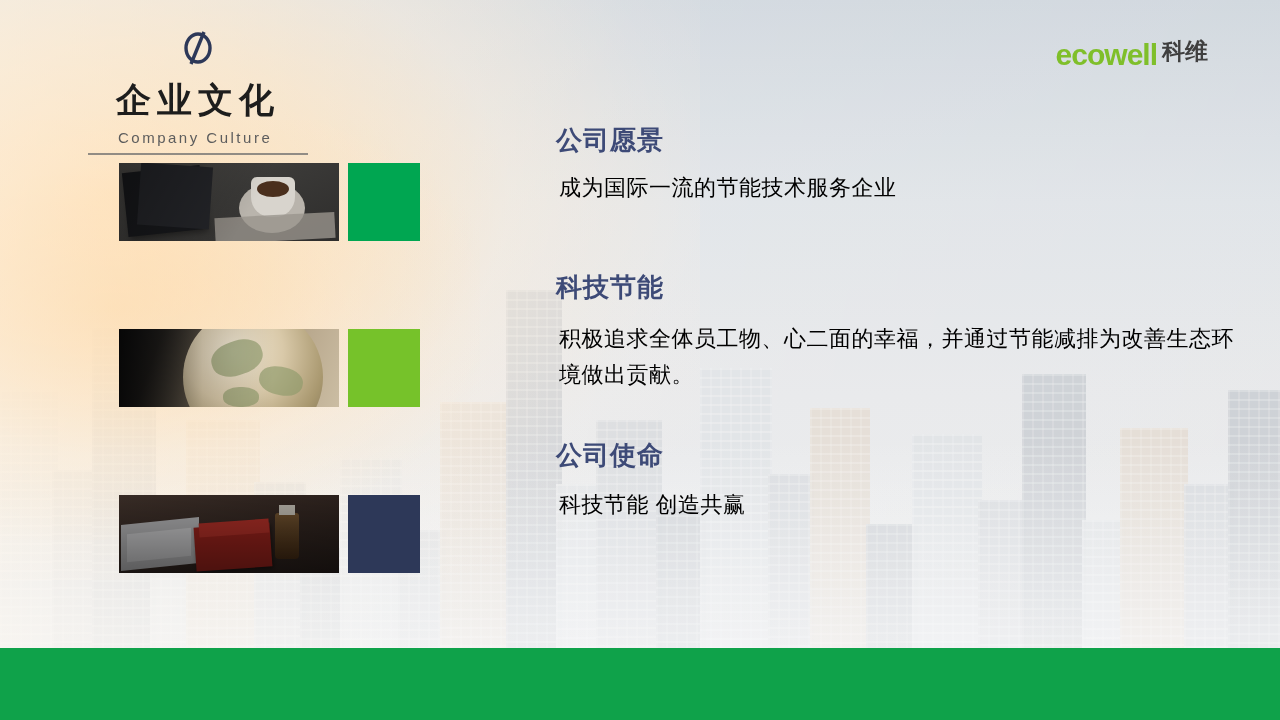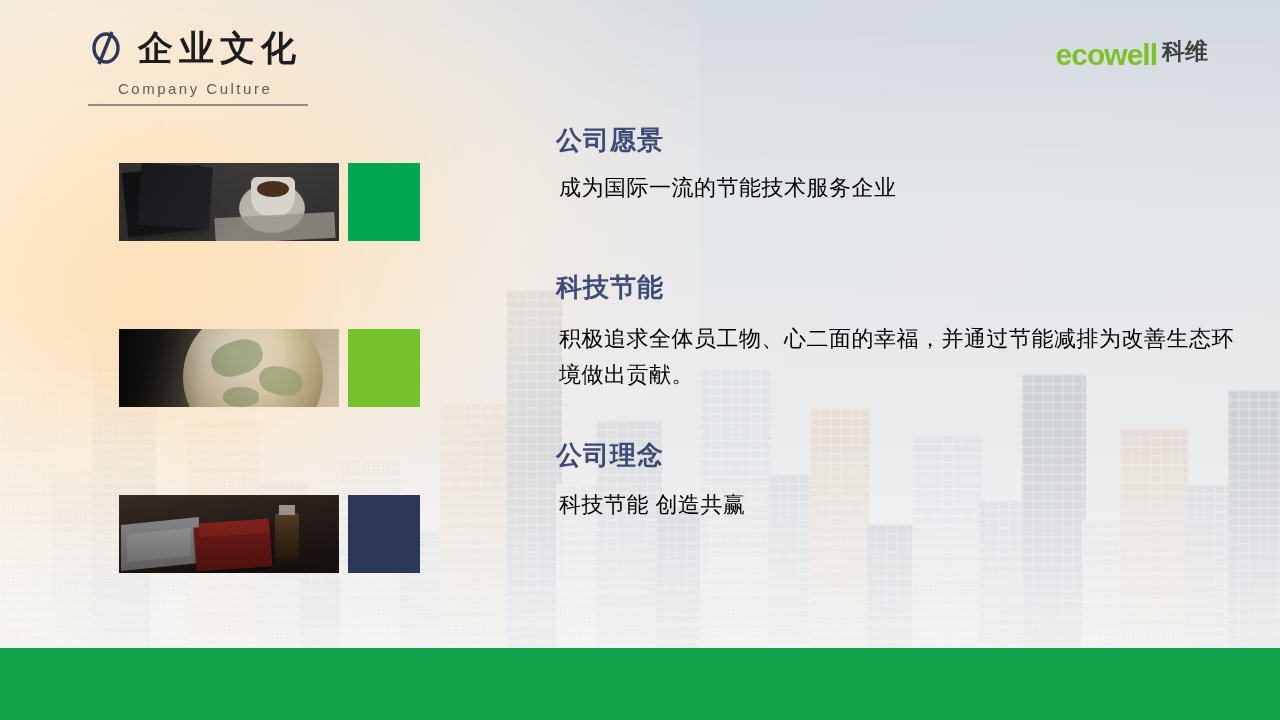--- a/index.html
+++ b/index.html
@@ -43,21 +43,21 @@
     position:absolute;left:0;right:0;bottom:0;height:280px;
     background:linear-gradient(180deg, rgba(255,255,255,0) 0%, rgba(247,248,249,.55) 55%, rgba(250,250,251,.85) 100%);
   }
   .wash{
     position:absolute;inset:0;
     background:linear-gradient(100deg, rgba(255,247,235,.55) 0%, rgba(255,250,242,.30) 22%, rgba(255,255,255,.12) 45%, rgba(255,255,255,.06) 100%);
   }
 
   
   .title-wrap{position:absolute;left:88px;top:26px;}
-  .title-row{display:flex;align-items:center;gap:14px;}
+  .title-row{display:flex;align-items:center;gap:14px;flex-direction:column;}
   .logo-mark{width:36px;height:42px;position:relative;flex:0 0 auto;}
   .logo-mark svg{display:block;}
   .title-cn{
     font-size:35px;font-weight:bold;color:#1d1d1d;letter-spacing:6px;
     line-height:1;white-space:nowrap;
   }
   .title-en{
     margin-top:12px;margin-left:30px;
     font-size:15px;color:#5d5d5d;letter-spacing:2.5px;white-space:nowrap;
   }
@@ -238,21 +238,21 @@
       <h2 class="blk-title">公司愿景</h2>
       <p class="blk-body"> 成为国际一流的节能技术服务企业</p>
     </div>
 
     <div class="block b2">
       <h2 class="blk-title">科技节能</h2>
       <p class="blk-body"> 积极追求全体员工物、心二面的幸福，并通过节能减排为改善生态环境做出贡献。</p>
     </div>
 
     <div class="block b3">
-      <h2 class="blk-title">公司理念</h2>
+      <h2 class="blk-title">公司使命</h2>
       <p class="blk-body">科技节能   创造共赢</p>
     </div>
 
   </div>
 
   <div class="footer"></div>
 
 </div>
 
 </body></html>

